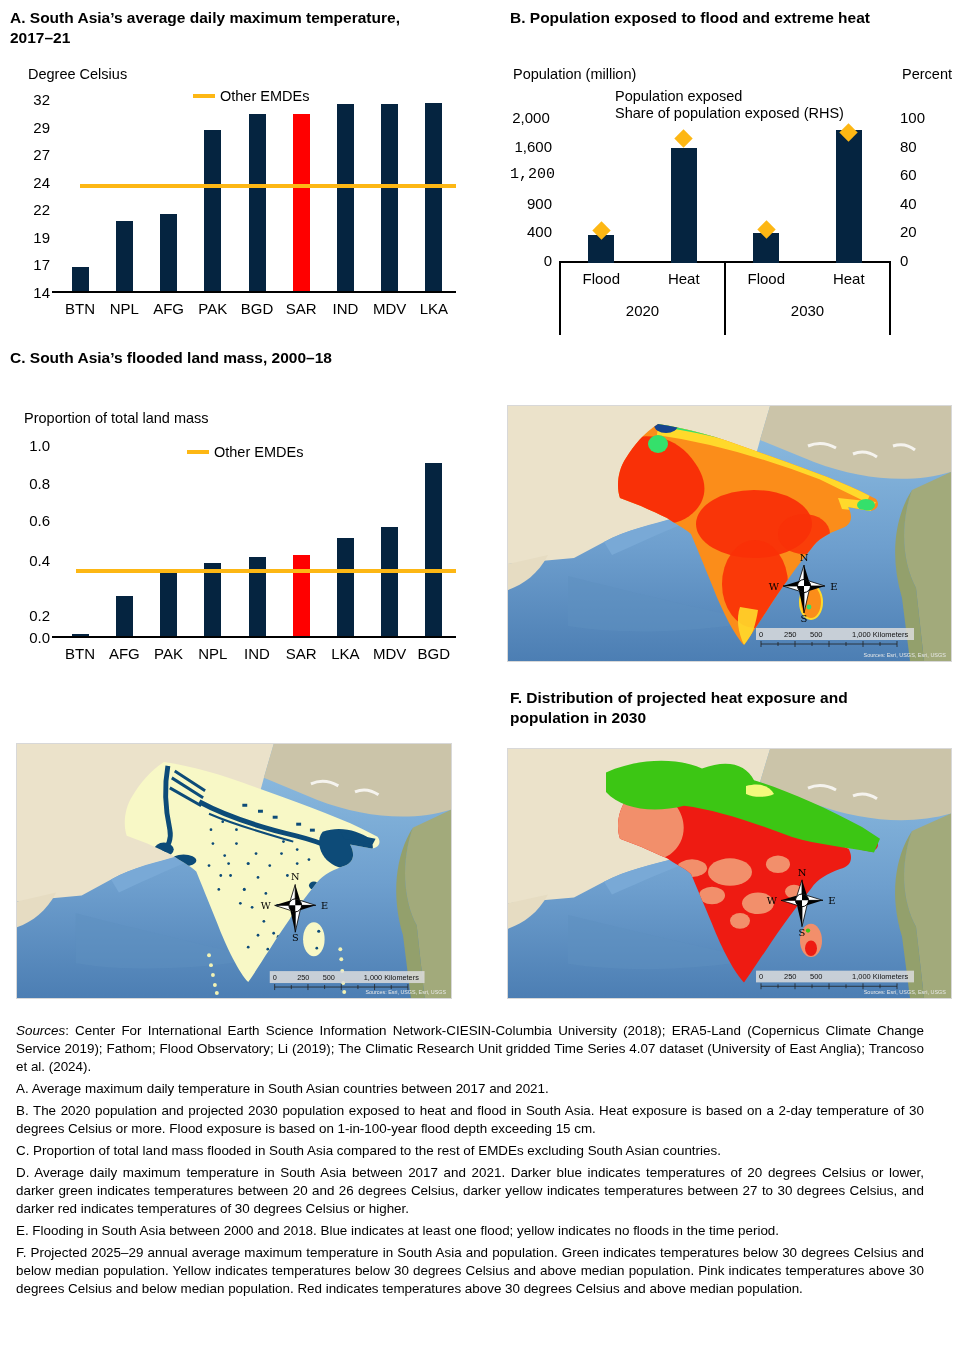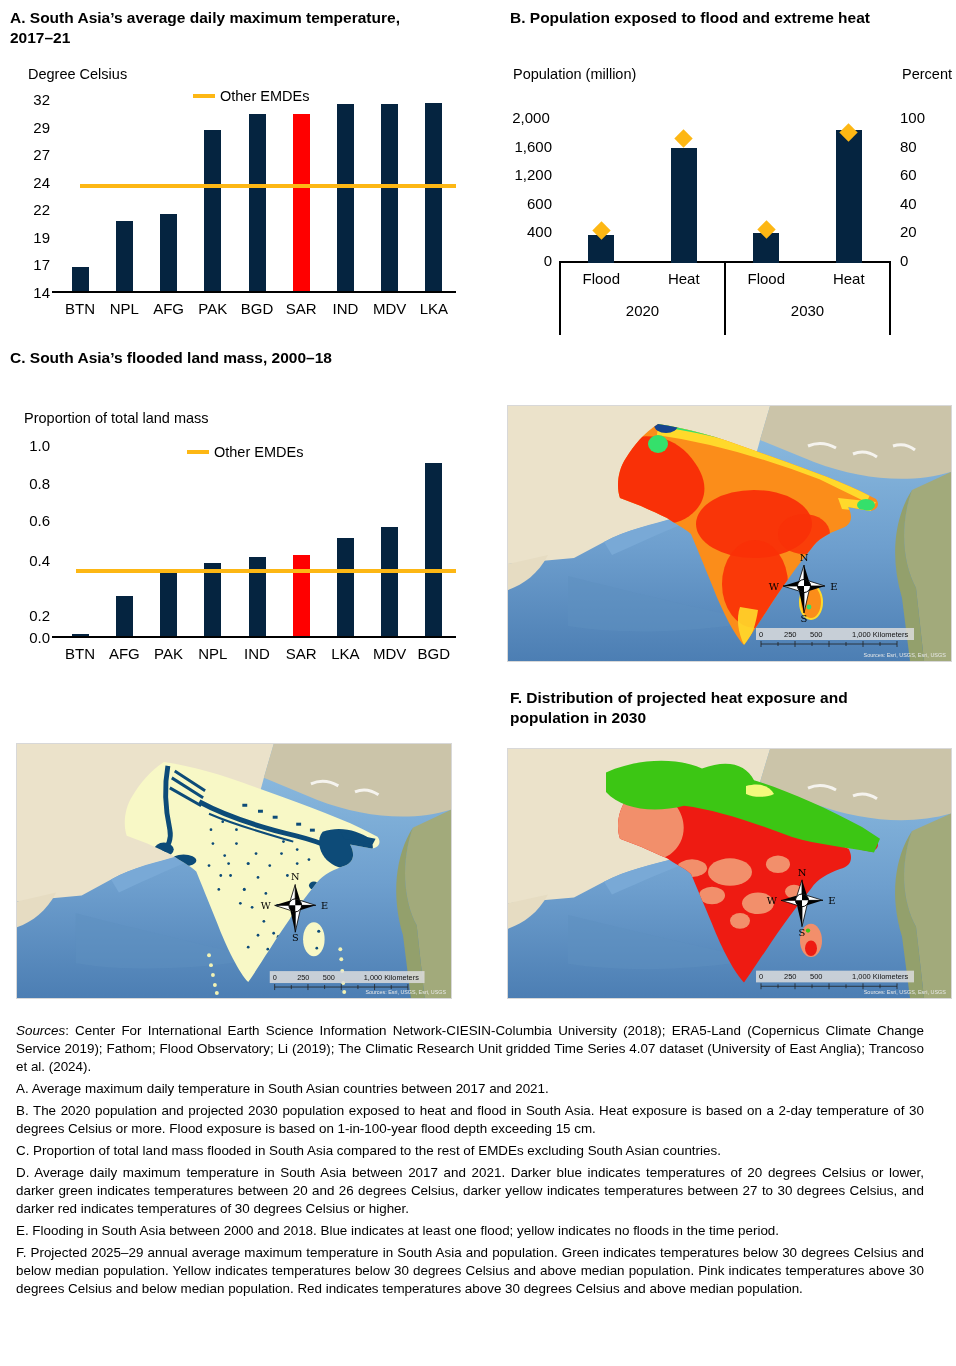--- a/index.html
+++ b/index.html
@@ -109,25 +109,35 @@
         <div class="bar" style="left: 367.389px; width: 17px; height: 187.639px; background: rgb(5, 36, 64);"></div>
         <div class="xtick" style="left: 353.778px; width: 44.2222px; top: 200px;">LKA</div>
         <div class="refline" style="left: 22px; right: 0px; top: 83.7778px; background: rgb(253, 183, 20);"></div>
       </div>
   </section>
 
   <section class="panel" style="left:510px;top:8px;width:446px;height:330px">
     <h3 class="ptitle" style="width:446px">B. Population exposed to flood and extreme heat</h3>
     <div class="axis-title" style="left:3px;top:58px">Population (million)</div>
     <div class="axis-title" style="right:4px;top:58px">Percent</div>
+    <div class="legend-col" style="left:100px;top:80px">
+      <div class="row">
+          <span class="sq"></span>
+        <span>Population exposed</span>
+        </div>
+      <div class="row">
+          <span class="dia"></span>
+        <span>Share of population exposed (RHS)</span>
+        </div>
+    </div>
     <div class="plot" id="plotB" style="left:50px;top:110px;width:330px;height:143px">
         <div class="ytick" style="left: -50px; top: -9px; text-align: center;">2,000</div>
         <div class="ytick" style="left: -50px; top: 19.6px;">1,600</div>
-        <div class="ytick" style="left: -50px; top: 48.2px;">1,200</div>
-        <div class="ytick" style="left: -50px; top: 76.8px;">600</div>
+        <div class="ytick" style="left: -50px; top: 48.2px; font-family: Liberation Mono, monospace;">1,200</div>
+        <div class="ytick" style="left: -50px; top: 76.8px;">900</div>
         <div class="ytick" style="left: -50px; top: 105.4px;">400</div>
         <div class="ytick" style="left: -50px; top: 134px;">0</div>
         <div class="ytick right" style="left: 340px; top: -9px;">100</div>
         <div class="ytick right" style="left: 340px; top: 19.6px;">80</div>
         <div class="ytick right" style="left: 340px; top: 48.2px;">60</div>
         <div class="ytick right" style="left: 340px; top: 76.8px;">40</div>
         <div class="ytick right" style="left: 340px; top: 105.4px;">20</div>
         <div class="ytick right" style="left: 340px; top: 134px;">0</div>
         <div class="bx" style="left: 0px; width: 330px; top: 143px; height: 2px;"></div>
         <div class="bx" style="left: -0.75px; top: 143px; width: 1.5px; height: 74px;"></div>

